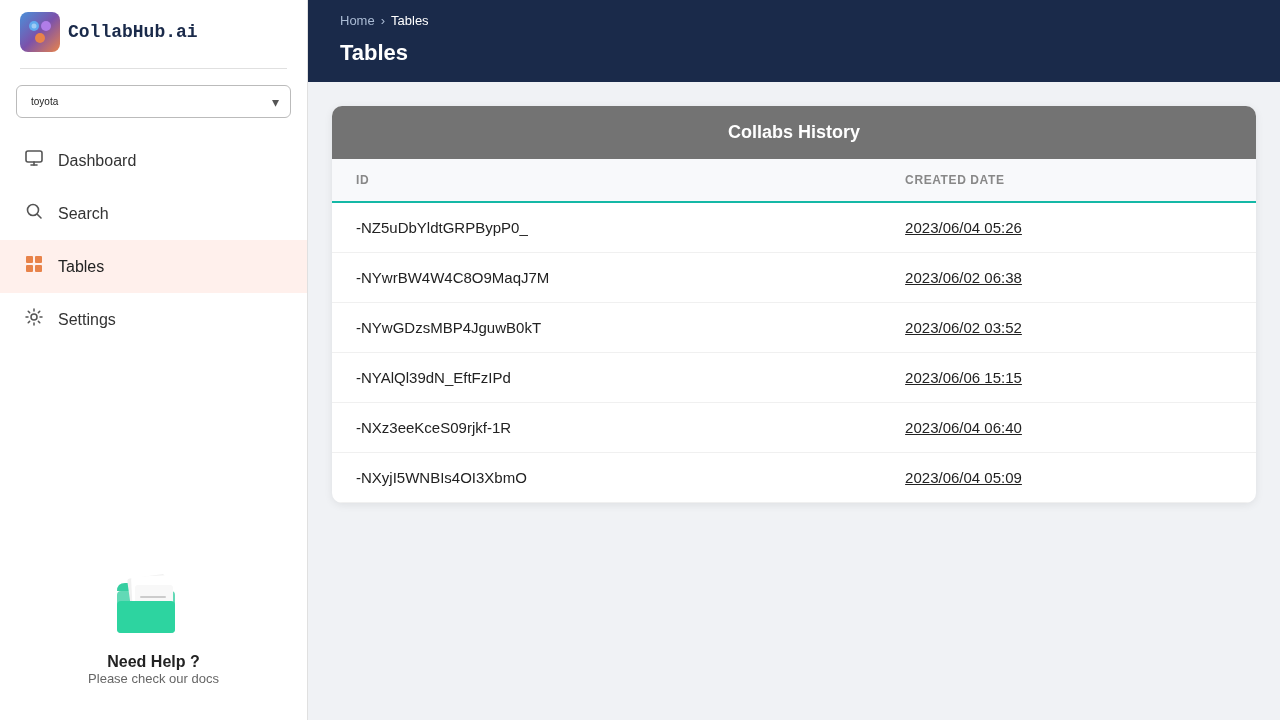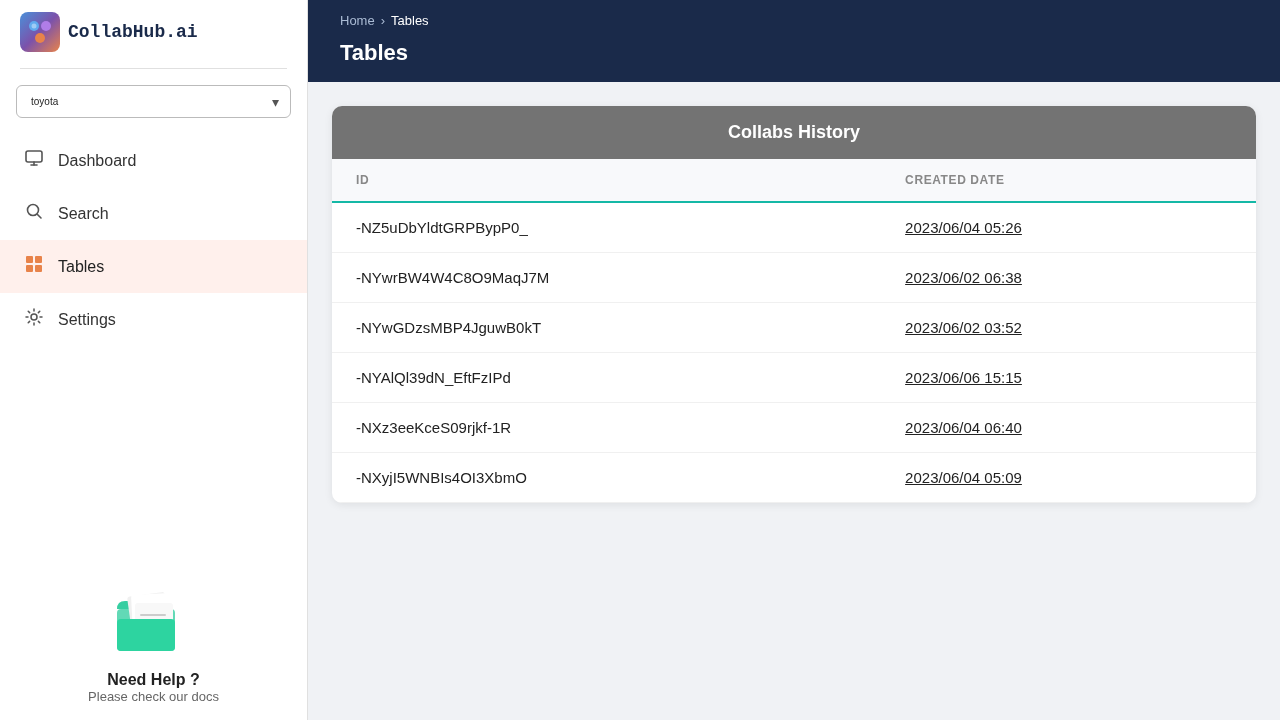--- a/index.html
+++ b/index.html
@@ -127,21 +127,21 @@
 
     .help-text-title {
       font-size: 16px;
       font-weight: 700;
       color: #222;
     }
 
     .help-text-sub {
       font-size: 13px;
       color: #666;
-      margin-bottom: 6px;
+      margin-bottom: 24px;
     }
 
     .doc-button {
       width: 100%;
       padding: 14px;
       background: #1a2a4a;
       color: #fff;
       border: none;
       border-radius: 8px;
       font-size: 15px;

